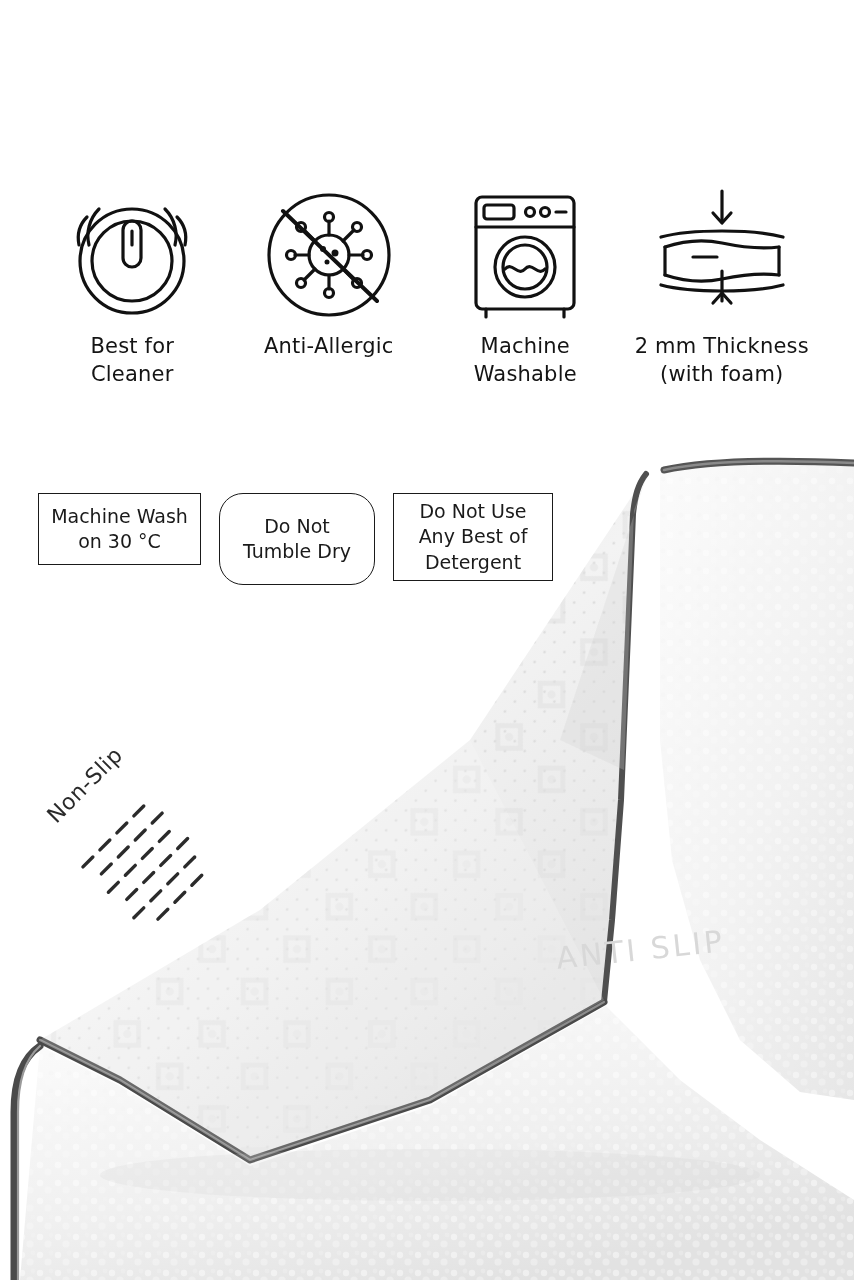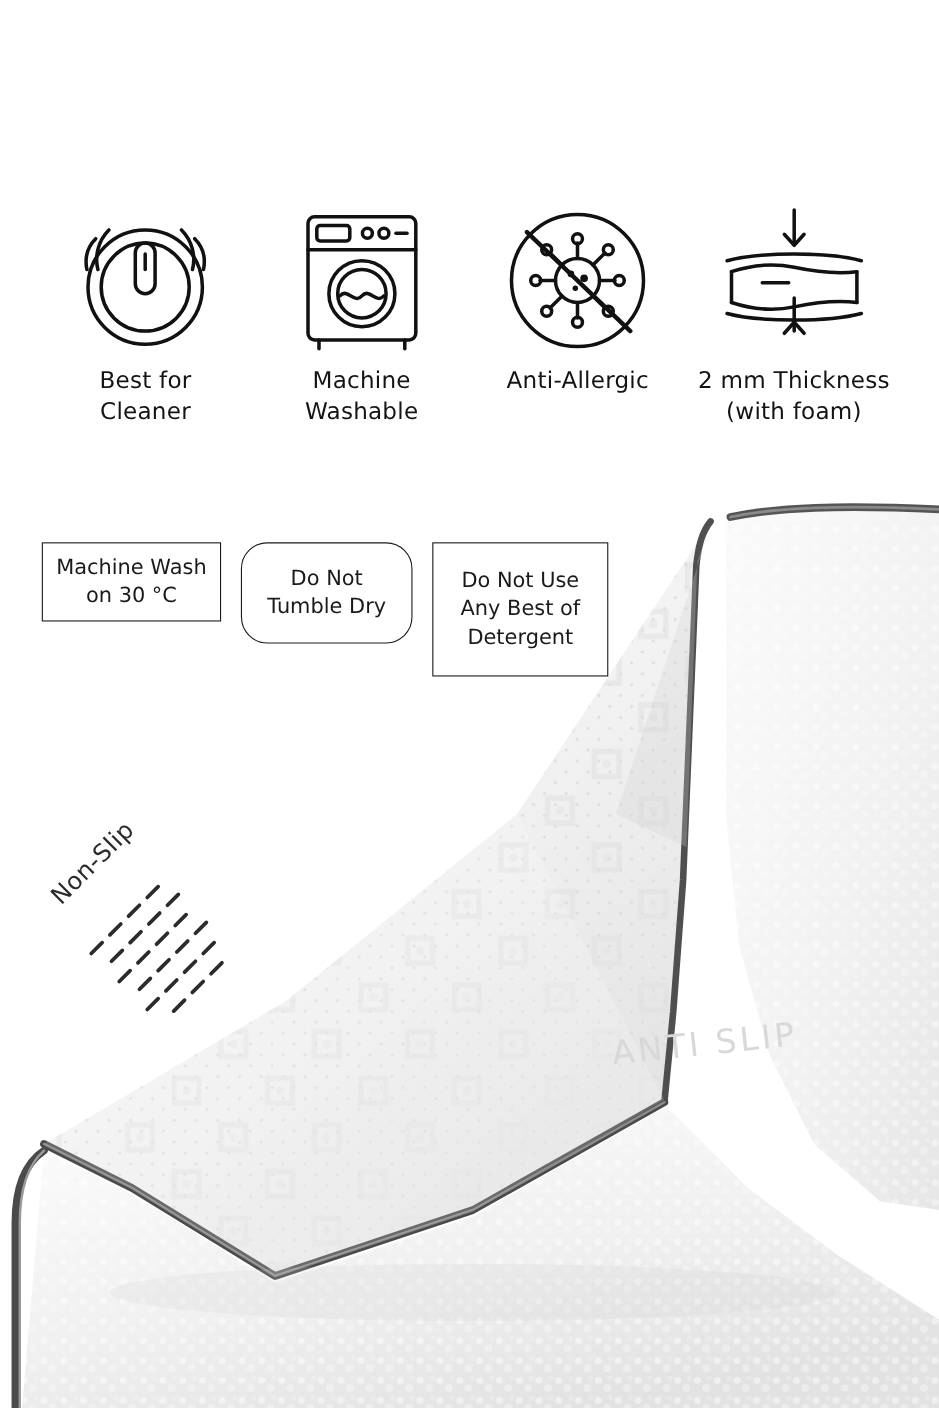--- a/index.html
+++ b/index.html
@@ -64,21 +64,21 @@
     align-items: center;
     justify-content: center;
     text-align: center;
     font-size: 19px;
     line-height: 1.32;
     padding: 8px 10px;
     box-sizing: border-box;
   }
   .care-box.b1 { width: 163px; height: 72px; }
   .care-box.b2 { width: 156px; height: 92px; border-radius: 24px; }
-  .care-box.b3 { width: 160px; height: 122px; }
+  .care-box.b3 { width: 160px; height: 88px; }
 
   
   .nonslip {
     position: absolute;
     top: 762px;
     left: 40px;
     width: 190px;
     height: 160px;
   }
   .nonslip .label {
@@ -211,41 +211,20 @@
       </svg>
     </div>
     <div class="caption">
       <div>Best for</div>
       <div>Cleaner</div>
     </div>
   </div>
 
   <div class="feature">
     <div class="icon-box">
-      <svg width="130" height="140" viewBox="0 0 130 140" xmlns="http://www.w3.org/2000/svg" fill="none" stroke="#111111" stroke-width="3.2" stroke-linecap="round" stroke-linejoin="round">
-        <rect x="16" y="14" width="98" height="112" rx="6"></rect>
-        <line x1="16" y1="44" x2="114" y2="44"></line>
-        <rect x="24" y="22" width="30" height="14" rx="3"></rect>
-        <circle cx="70" cy="29" r="4.5"></circle>
-        <circle cx="85" cy="29" r="4.5"></circle>
-        <line x1="96" y1="29" x2="106" y2="29"></line>
-        <circle cx="65" cy="84" r="30"></circle>
-        <circle cx="65" cy="84" r="22"></circle>
-        <path d="M45 86 C52 78 58 94 65 86 C72 78 78 94 85 86"></path>
-        <line x1="26" y1="126" x2="26" y2="134"></line>
-        <line x1="104" y1="126" x2="104" y2="134"></line>
-      </svg>
-    </div>
-    <div class="caption">
-      <div>Machine Washable</div>
-    </div>
-  </div>
-
-  <div class="feature">
-    <div class="icon-box">
       <svg width="140" height="140" viewBox="0 0 140 140" xmlns="http://www.w3.org/2000/svg" fill="none" stroke="#111111" stroke-width="3.2" stroke-linecap="round" stroke-linejoin="round">
         <circle cx="70" cy="72" r="60"></circle>
         <circle cx="70" cy="72" r="20"></circle>
         <circle cx="64" cy="66" r="3" fill="#111111" stroke="none"></circle>
         <circle cx="76" cy="70" r="3.5" fill="#111111" stroke="none"></circle>
         <circle cx="68" cy="79" r="2.5" fill="#111111" stroke="none"></circle>
         <g>
           <line x1="70" y1="52" x2="70" y2="38"></line>
             <circle cx="70" cy="34" r="4.5"></circle>
           <line x1="84" y1="58" x2="95" y2="47"></line>
@@ -261,20 +240,41 @@
           <line x1="50" y1="72" x2="36" y2="72"></line>
             <circle cx="32" cy="72" r="4.5"></circle>
           <line x1="56" y1="58" x2="45" y2="47"></line>
             <circle cx="42" cy="44" r="4.5"></circle>
         </g>
         <line x1="24" y1="28" x2="118" y2="118" stroke-width="4"></line>
       </svg>
     </div>
     <div class="caption">
       <div>Anti-Allergic</div>
+    </div>
+  </div>
+
+  <div class="feature">
+    <div class="icon-box">
+      <svg width="130" height="140" viewBox="0 0 130 140" xmlns="http://www.w3.org/2000/svg" fill="none" stroke="#111111" stroke-width="3.2" stroke-linecap="round" stroke-linejoin="round">
+        <rect x="16" y="14" width="98" height="112" rx="6"></rect>
+        <line x1="16" y1="44" x2="114" y2="44"></line>
+        <rect x="24" y="22" width="30" height="14" rx="3"></rect>
+        <circle cx="70" cy="29" r="4.5"></circle>
+        <circle cx="85" cy="29" r="4.5"></circle>
+        <line x1="96" y1="29" x2="106" y2="29"></line>
+        <circle cx="65" cy="84" r="30"></circle>
+        <circle cx="65" cy="84" r="22"></circle>
+        <path d="M45 86 C52 78 58 94 65 86 C72 78 78 94 85 86"></path>
+        <line x1="26" y1="126" x2="26" y2="134"></line>
+        <line x1="104" y1="126" x2="104" y2="134"></line>
+      </svg>
+    </div>
+    <div class="caption">
+      <div>Machine Washable</div>
     </div>
   </div>
 
   <div class="feature">
     <div class="icon-box">
       <svg width="150" height="140" viewBox="0 0 150 140" xmlns="http://www.w3.org/2000/svg" fill="none" stroke="#111111" stroke-width="3.2" stroke-linecap="round" stroke-linejoin="round">
         <line x1="75" y1="8" x2="75" y2="38"></line>
         <polyline points="66,30 75,40 84,30"></polyline>
         <path d="M14 54 C44 46 106 46 136 54"></path>
         <path d="M18 64 C36 58 56 56 75 60 C94 64 116 66 132 64"></path>

